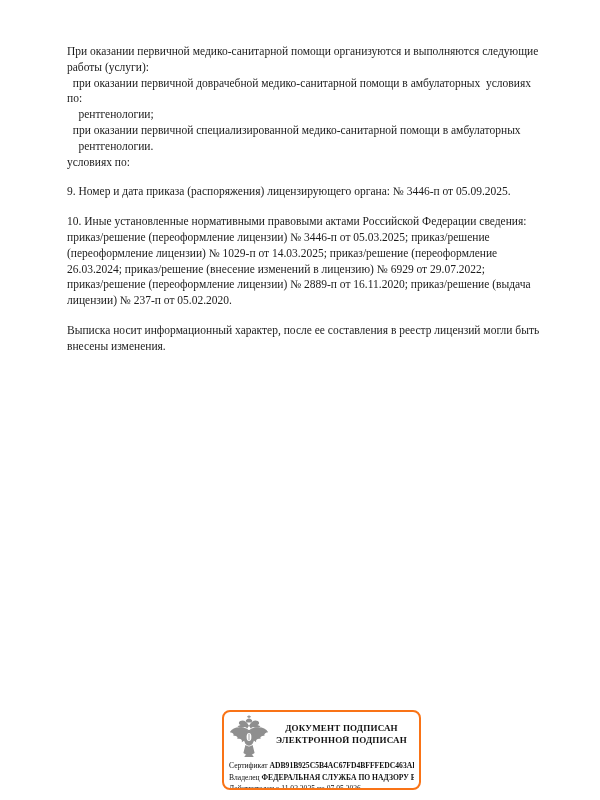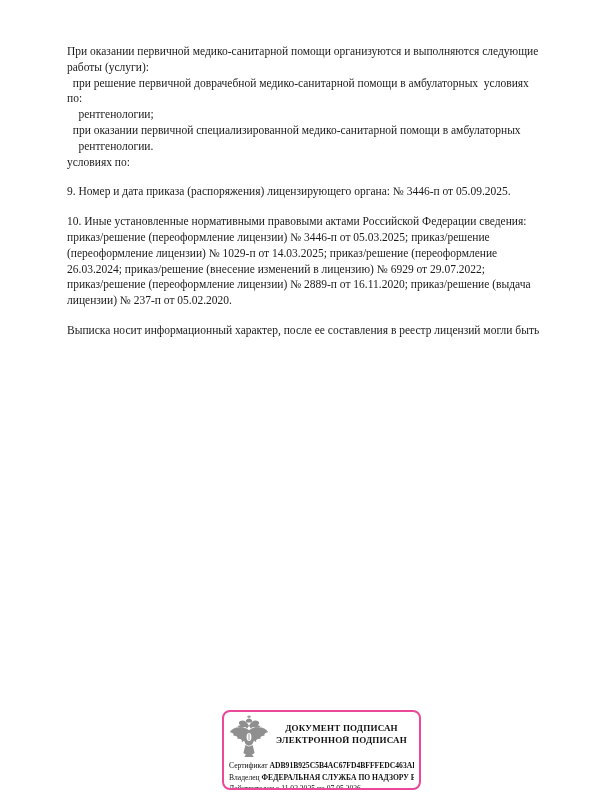--- a/index.html
+++ b/index.html
@@ -24,21 +24,21 @@
     line-height: 15.8px;
   }
   .paragraph { margin: 0 0 14px 0; }
   .line { white-space: pre; }
 
   
   .stamp {
     position: absolute;
     left: 222px; top: 710px;
     width: 199px; height: 80px;
-    border: 2px solid #ec4899;
+    border: 2px solid #f97316;
     border-radius: 8px;
     box-sizing: border-box;
     background: #ffffff;
     overflow: hidden;
     padding: 3px 5px 0 5px;
   }
   .stamp-top {
     display: flex;
     align-items: flex-start;
     height: 45px;
@@ -68,40 +68,41 @@
 </style>
 </head>
 <body>
 
 <div class="page">
 
   <div class="content">
     <div class="paragraph">
         <div class="line">При оказании первичной медико-санитарной помощи организуются и выполняются следующие</div>
         <div class="line">работы (услуги):</div>
-        <div class="line">  при решение первичной доврачебной медико-санитарной помощи в амбулаторных  условиях</div>
+        <div class="line">  при оказании первичной доврачебной медико-санитарной помощи в амбулаторных  условиях</div>
         <div class="line">по:</div>
         <div class="line">    рентгенологии;</div>
         <div class="line">  при оказании первичной специализированной медико-санитарной помощи в амбулаторных</div>
         <div class="line">    рентгенологии.</div>
         <div class="line">условиях по:</div>
       </div>
     <div class="paragraph">
         <div class="line">9. Номер и дата приказа (распоряжения) лицензирующего органа: № 3446-п от 05.09.2025.</div>
       </div>
     <div class="paragraph">
         <div class="line">10. Иные установленные нормативными правовыми актами Российской Федерации сведения:</div>
         <div class="line">приказ/решение (переоформление лицензии) № 3446-п от 05.03.2025; приказ/решение</div>
         <div class="line">(переоформление лицензии) № 1029-п от 14.03.2025; приказ/решение (переоформление</div>
         <div class="line">26.03.2024; приказ/решение (внесение изменений в лицензию) № 6929 от 29.07.2022;</div>
         <div class="line">приказ/решение (переоформление лицензии) № 2889-п от 16.11.2020; приказ/решение (выдача</div>
         <div class="line">лицензии) № 237-п от 05.02.2020.</div>
       </div>
     <div class="paragraph">
         <div class="line">Выписка носит информационный характер, после ее составления в реестр лицензий могли быть</div>
+        <div class="line">внесены изменения.</div>
       </div>
   </div>
 
   <div class="stamp">
     <div class="stamp-top">
       <svg class="emblem" viewBox="0 0 100 108" xmlns="http://www.w3.org/2000/svg">
         <g fill="#8f8f8f">
 
           <rect x="48.5" y="0" width="3" height="7"></rect>
           <rect x="45.5" y="2" width="9" height="2.6"></rect>

